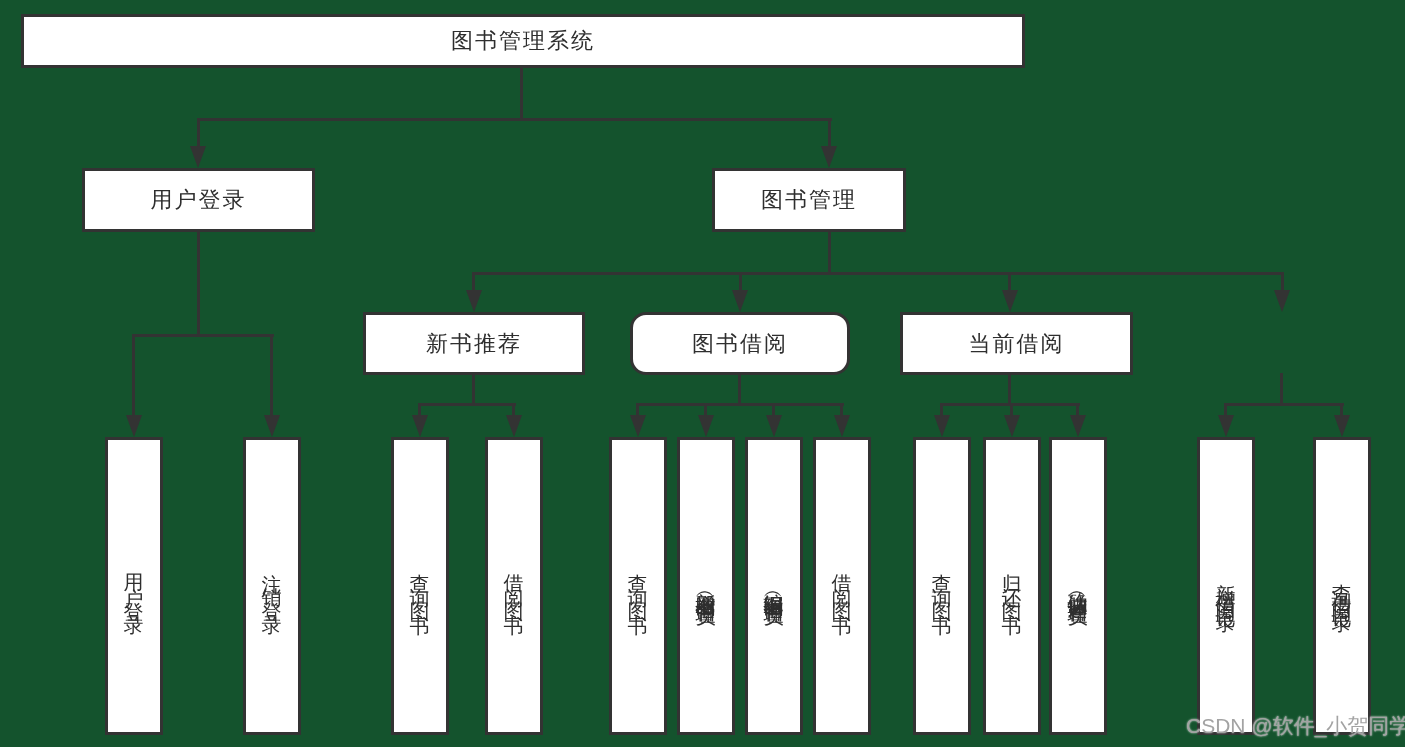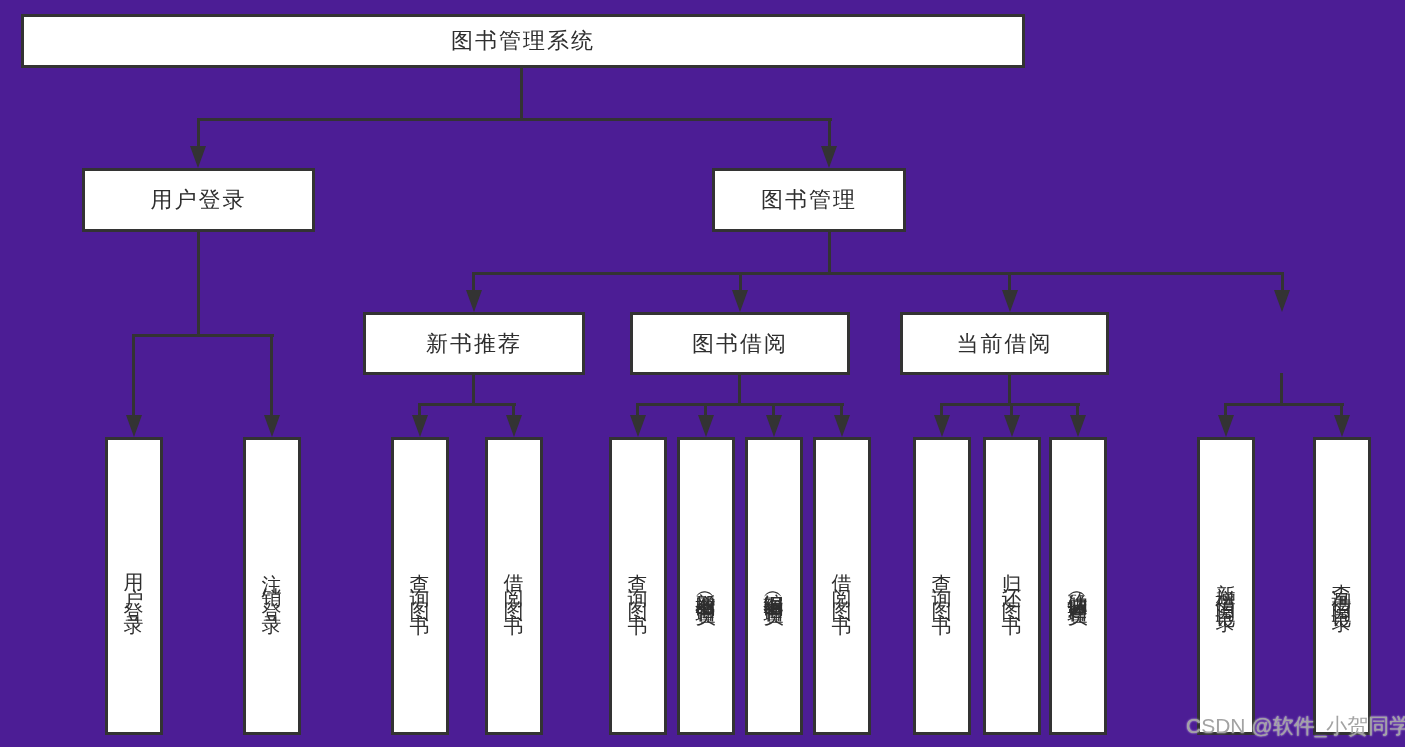--- a/index.html
+++ b/index.html
@@ -1,19 +1,19 @@
 <!DOCTYPE html>
 <html><head>
 <meta charset="utf-8">
 <style>
   html,body{margin:0;padding:0;background:#ffffff;}
   .stage{
     position:relative;
     width:1405px;height:747px;
-    background:#4c1d95;
+    background:#14532d;
     font-family:"Liberation Sans","DejaVu Sans",sans-serif;
     overflow:hidden;
   }
   .box{
     position:absolute;
     border:3px solid #333333;
     background:#ffffff;
     box-sizing:border-box;
     display:flex;align-items:center;justify-content:center;
     color:#2e2e2e;
@@ -82,24 +82,24 @@
   <div class="line" style="left:1008px;top:272px;width:3px;height:21px;"></div>
   <div class="line" style="left:1281px;top:272px;width:3px;height:21px;"></div>
   <div class="arrow" style="left:466px;top:290px;"></div>
   <div class="arrow" style="left:732px;top:290px;"></div>
   <div class="arrow" style="left:1002px;top:290px;"></div>
   <div class="arrow" style="left:1274px;top:290px;"></div>
 
   <div class="box hbox" style="left:363px;top:312px;width:222px;height:63px;text-align:center;">
     <span>新书推荐</span>
   </div>
-  <div class="box hbox" style="left:630px;top:312px;width:220px;height:63px;">
+  <div class="box hbox" style="left:630px;top:312px;width:220px;height:63px;border-radius:16px;">
     <span>图书借阅</span>
   </div>
-  <div class="box hbox" style="left:900px;top:312px;width:209px;height:63px;">
+  <div class="box hbox" style="left:900px;top:312px;width:233px;height:63px;">
     <span>当前借阅</span>
   </div>
 
   <div class="line" style="left:472px;top:373px;width:3px;height:33px;"></div>
   <div class="line" style="left:418px;top:403px;width:98px;height:3px;"></div>
   <div class="line" style="left:418px;top:403px;width:3px;height:14px;"></div>
   <div class="line" style="left:512px;top:403px;width:3px;height:14px;"></div>
   <div class="arrow" style="left:412px;top:415px;"></div>
   <div class="arrow" style="left:506px;top:415px;"></div>
 

